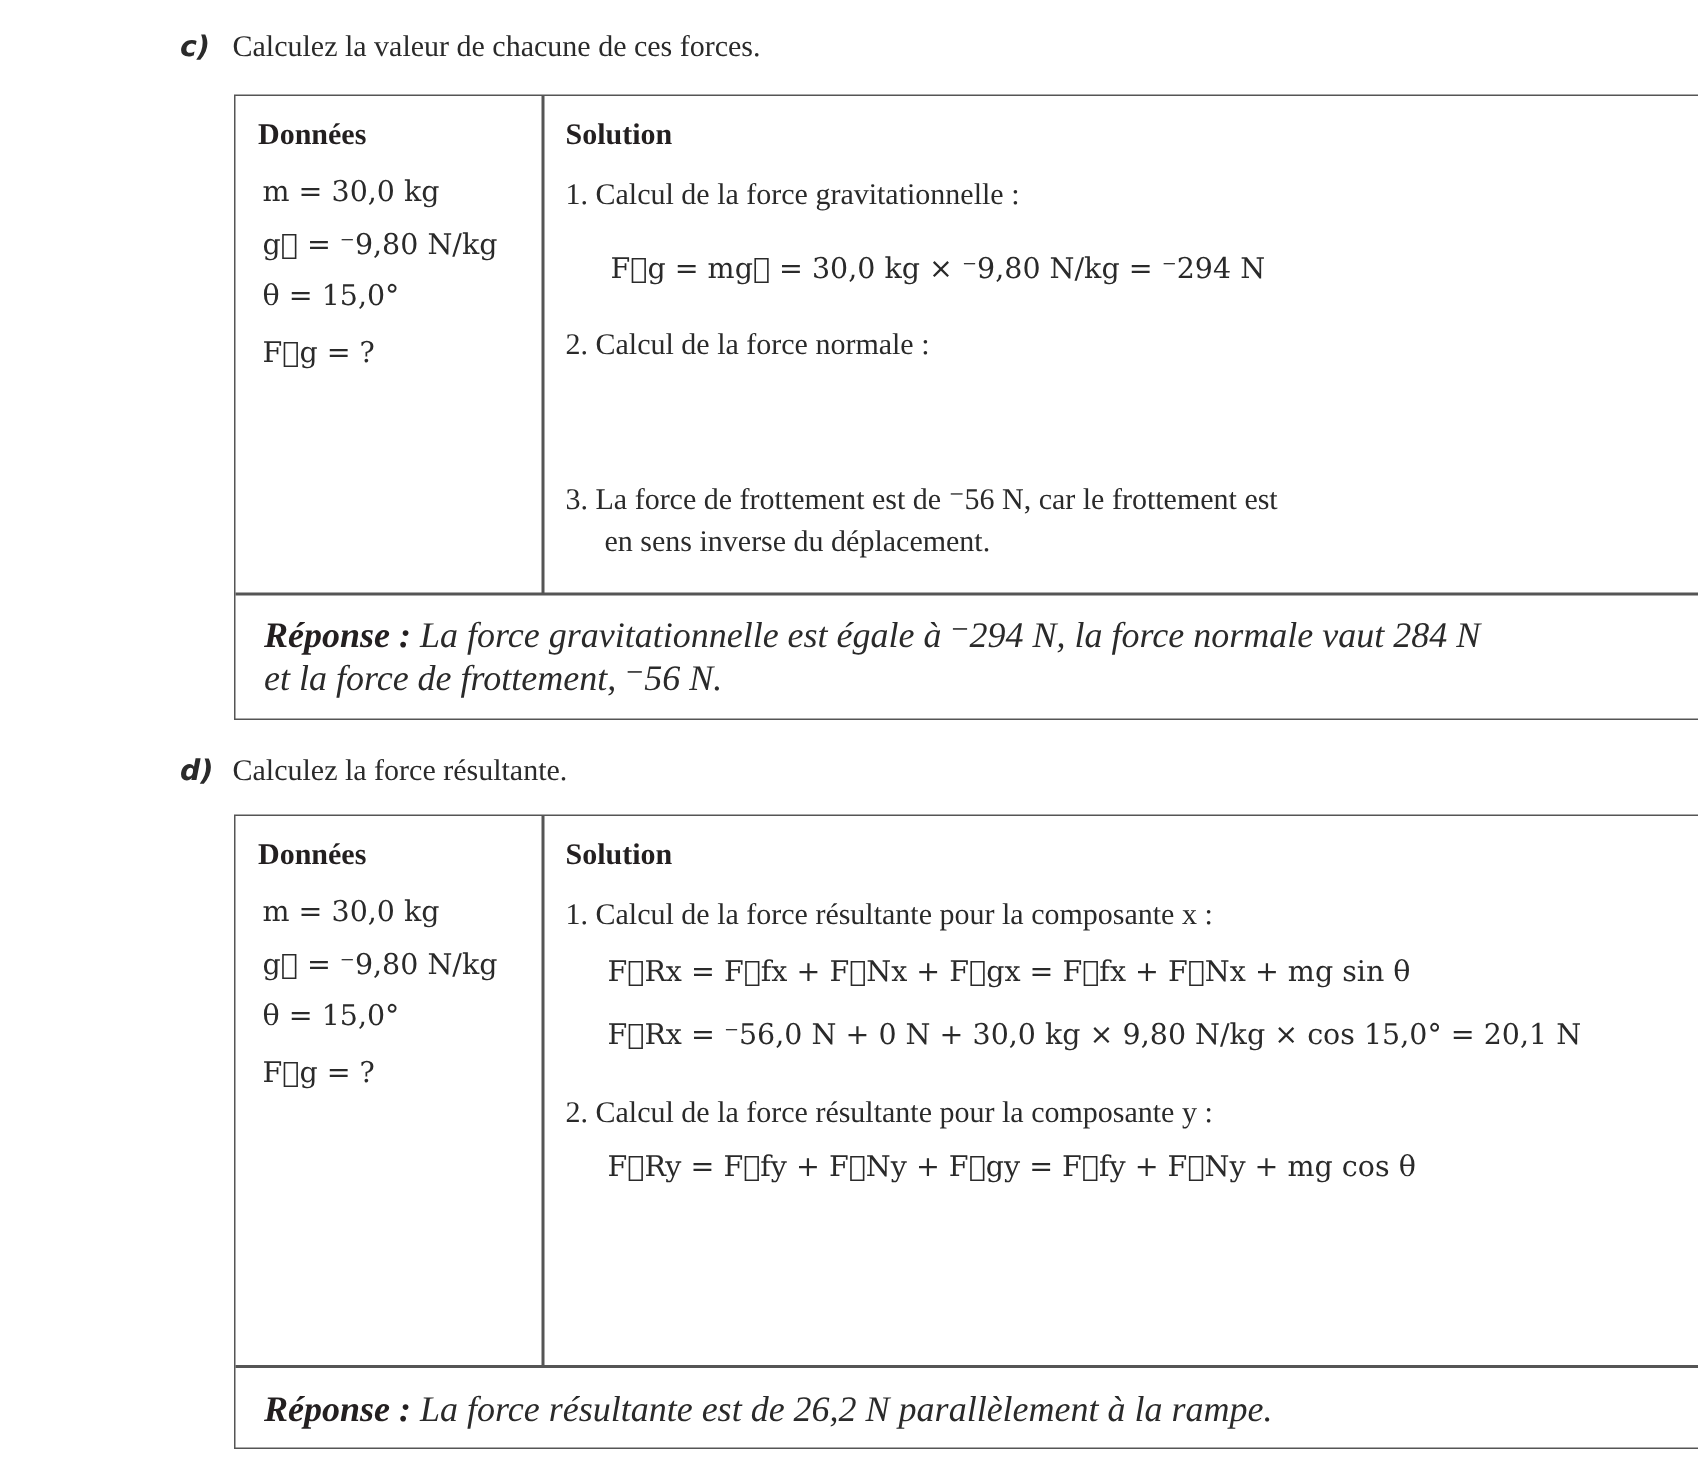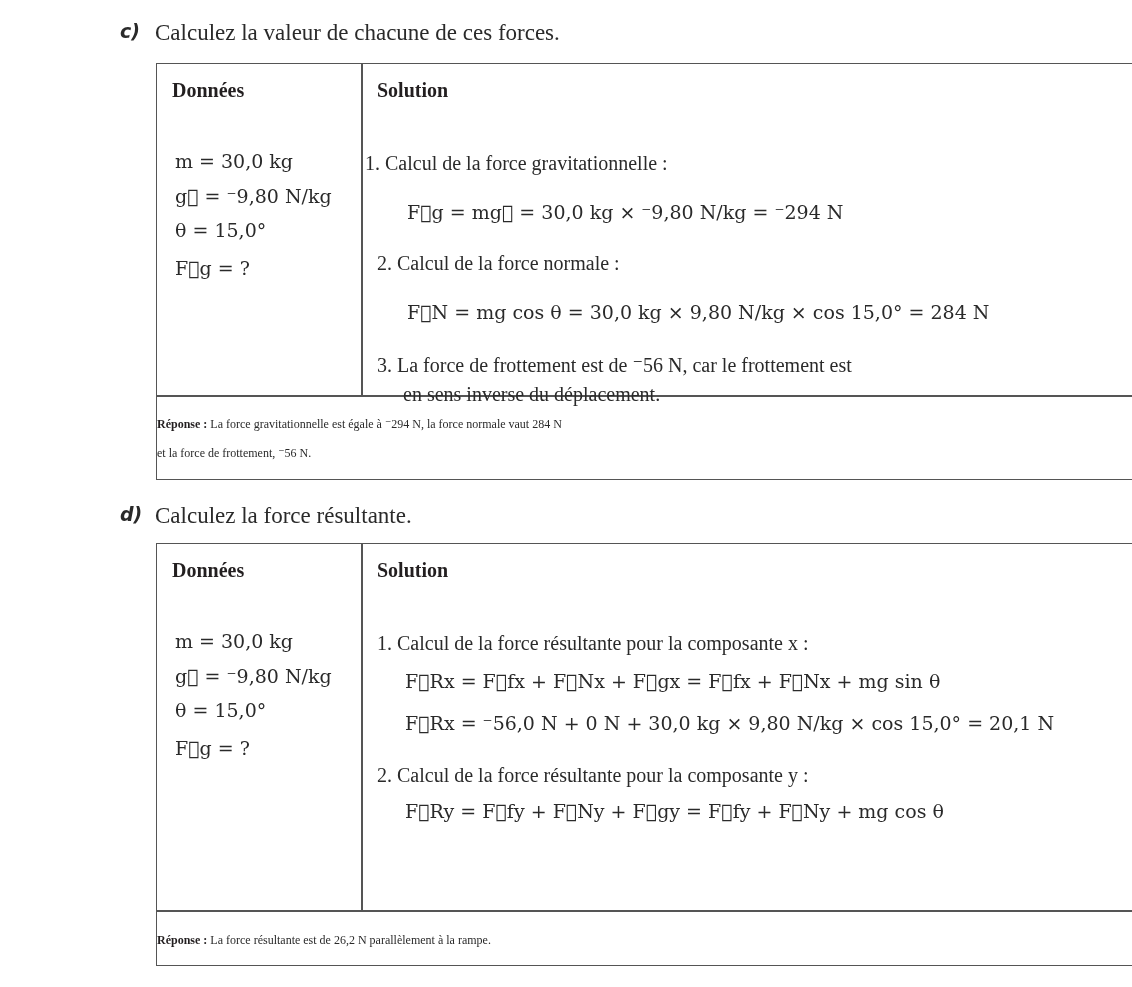--- a/index.html
+++ b/index.html
@@ -9,67 +9,66 @@
       color: #231f20;
     }
     .q-label {
       position: absolute; left: 120px;
       font-family: "DejaVu Sans", "Liberation Sans", sans-serif;
       font-style: italic; font-weight: bold; font-size: 19px; color: #2a2a2a;
     }
     .q-text {
       position: absolute; left: 155px;
       font-family: "Liberation Serif", "DejaVu Serif", serif;
-      font-size: 23px; color: #2a2a2a;
+      font-size: 20px; color: #2a2a2a;
     }
     .box {
       position: absolute; left: 156px; width: 1100px;
       border: 1.5px solid #555; box-sizing: border-box;
     }
     .vdiv { position: absolute; left: 204px; top: 0; width: 1.5px; background: #555; }
     .hdiv { position: absolute; left: 0; right: 0; height: 1.5px; background: #555; }
     .cell-head {
       position: absolute;
       font-family: "Liberation Serif", "DejaVu Serif", serif;
       font-weight: bold; font-size: 20px; color: #231f20;
     }
     .line {
       position: absolute; white-space: nowrap;
       font-family: "Liberation Serif", "DejaVu Serif", serif;
-      font-size: 20px; color: #2a2a2a; margin-top: 33px;
+      font-size: 20px; color: #2a2a2a;
     }
     .math { font-family: "DejaVu Serif", "Liberation Serif", serif; font-size: 19px; }
     .answer {
-      position: absolute; left: 0;
+      position: absolute; left: 19px;
       font-family: "Liberation Serif", "DejaVu Serif", serif;
-      font-size: 12px; color: #2a2a2a; line-height: 29px; width: 900px;
+      font-size: 24px; color: #2a2a2a; line-height: 29px; width: 900px; font-style: italic;
     }
     .answer b { font-weight: bold; color: #231f20; }
   </style>
 </head>
 <body>
 
 <div class="q-label" style="top:20px;">c)</div>
 <div class="q-text" style="top:20px;">Calculez la valeur de chacune de ces forces.</div>
 
 <div class="box" style="top:63px; height:417px;">
   <div class="vdiv" style="height:332px;"></div>
   <div class="hdiv" style="top:331px;"></div>
 
   <div class="cell-head" style="left:15px; top:15px;">Données</div>
   <div class="line math" style="left:18px; top:53px;">m = 30,0 kg</div>
   <div class="line math" style="left:18px; top:88px;">g⃗ = ⁻9,80 N/kg</div>
   <div class="line math" style="left:18px; top:122px;">θ = 15,0°</div>
   <div class="line math" style="left:18px; top:160px;">F⃗g = ?</div>
 
   <div class="cell-head" style="left:220px; top:15px;">Solution</div>
-  <div class="line" style="left:208px; top:55px;">1. Calcul de la force gravitationnelle :</div>
+  <div class="line" style="left:220px; top:55px;">1. Calcul de la force gravitationnelle :</div>
   <div class="line math" style="left:250px; top:104px;">F⃗g = mg⃗ = 30,0 kg × ⁻9,80 N/kg = ⁻294 N</div>
   <div class="line" style="left:220px; top:155px;">2. Calcul de la force normale :</div>
-  <div class="line math" style="left:250px; top:204px;">F⃗N = mg cos θ = 30,0 kg × 9,80 N/kg × cos 15,0° = 284 N</div>
   <div class="line" style="left:220px; top:256px;">3. La force de frottement est de ⁻56 N, car le frottement est</div>
   <div class="line" style="left:246px; top:286px;">en sens inverse du déplacement.</div>
 
   <div class="answer" style="top:346px;">
     <b>Réponse :</b>
     <span>La force gravitationnelle est égale à ⁻294 N, la force normale vaut 284 N</span><br>
     <span>et la force de frottement, ⁻56 N.</span>
   </div>
 </div>
 

